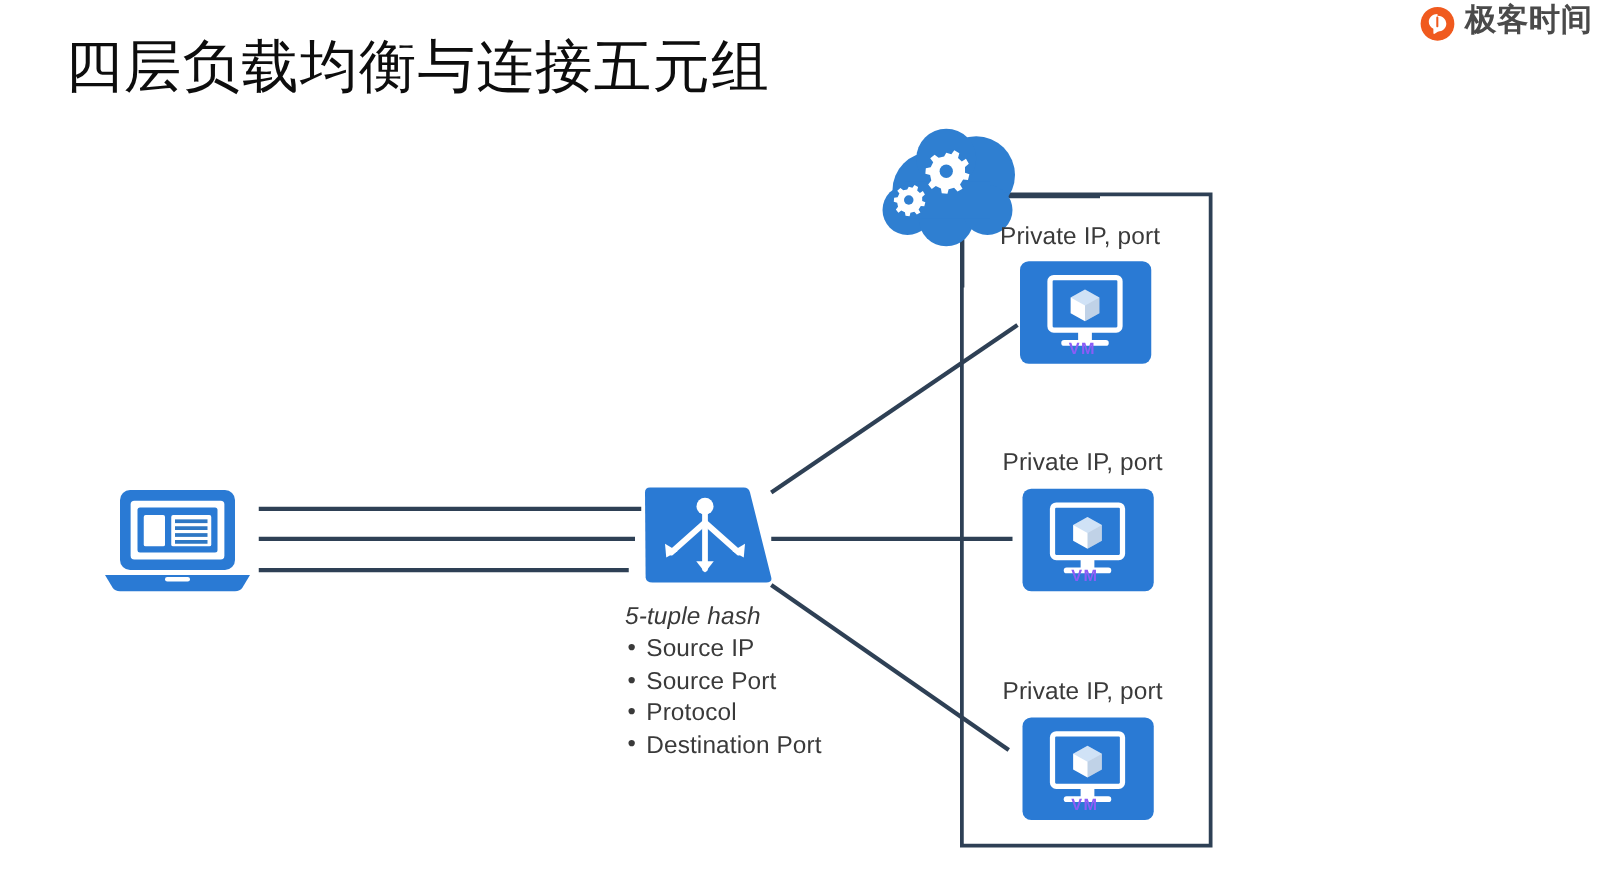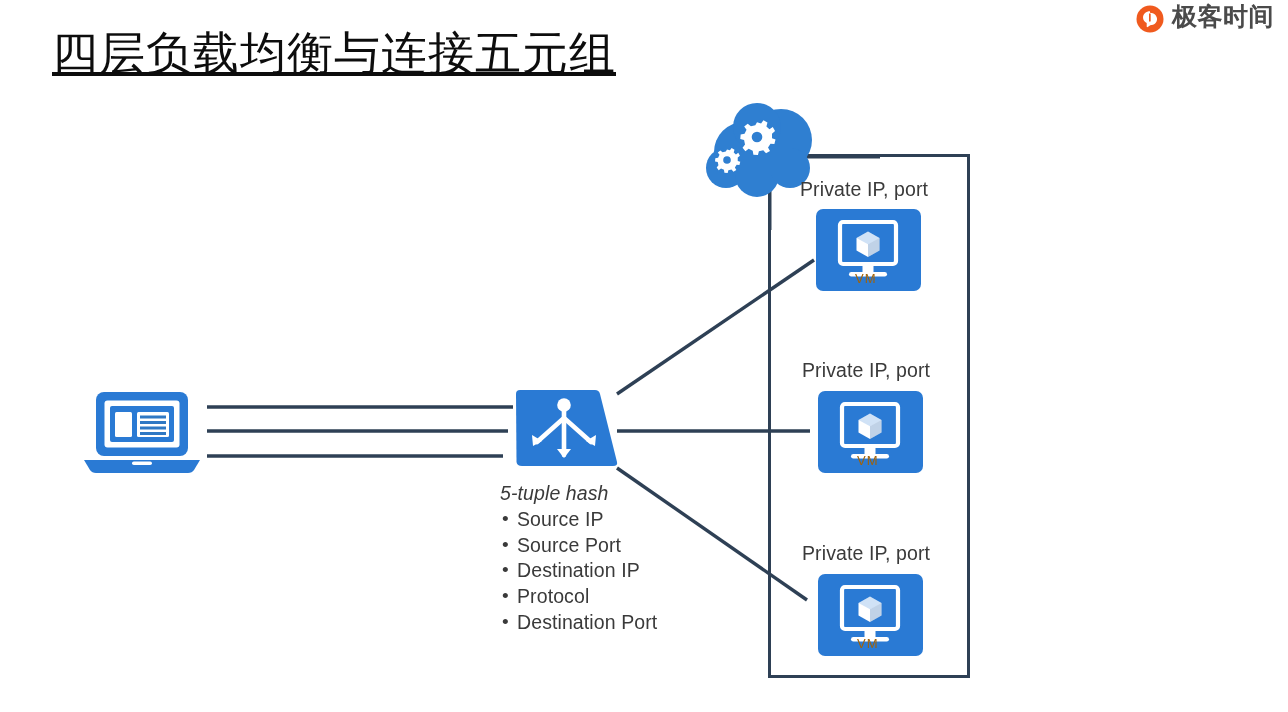--- a/index.html
+++ b/index.html
@@ -42,21 +42,20 @@
   #slide-title {
     position: absolute;
     left: 52px;
     top: 25px;
     font-size: 46px;
     font-weight: 400;
     color: #0d0d0d;
     letter-spacing: 1px;
     white-space: nowrap;
     line-height: 1.25;
-    text-decoration: underline;
   }
 
   
   #diagram-canvas {
     position: absolute;
     left: 0;
     top: 0;
     width: 1028px;
     height: 712px;
   }
@@ -102,22 +101,22 @@
     position: absolute;
     left: 2px;
     top: -1px;
     font-size: 19px;
     color: #3a3a3a;
   }
 
   .vm-tile-label {
     position: absolute;
     font-size: 13px;
-    font-weight: 400;
-    color: #a16207;
+    font-weight: 700;
+    color: #8b5cf6;
     letter-spacing: 1.2px;
   }
 </style>
 </head>
 <body>
 
 <div id="brand-logo">
   <svg id="brand-mark" viewBox="0 0 40 40">
     <circle cx="20" cy="20" r="18" fill="#f05a1e"></circle>
     <path d="M20 9.5 c-5.2 0 -9.3 3.6 -9.3 8.4 0 3.2 1.9 6 4.9 7.5 l0 4.6 c0 .7 .8 1.1 1.4 .7 l3.3 -2.3 c5.4 -.1 9.1 -3.6 9.1 -8.3 0 -4.9 -4.2 -8.6 -9.4 -8.6 z" fill="#ffffff"></path>
@@ -248,19 +247,18 @@
 
   <div class="vm-tile-label" style="left:855px; top:271px;">VM</div>
   <div class="vm-tile-label" style="left:857px; top:453px;">VM</div>
   <div class="vm-tile-label" style="left:857px; top:636px;">VM</div>
 
   <div id="hash-block">
     <span class="hash-title">5-tuple hash</span>
     <ul>
       <li>Source IP</li>
       <li>Source Port</li>
-      <li>Destination IP</li>
       <li>Protocol</li>
       <li>Destination Port</li>
     </ul>
   </div>
 
 </div>
 
 </body></html>

